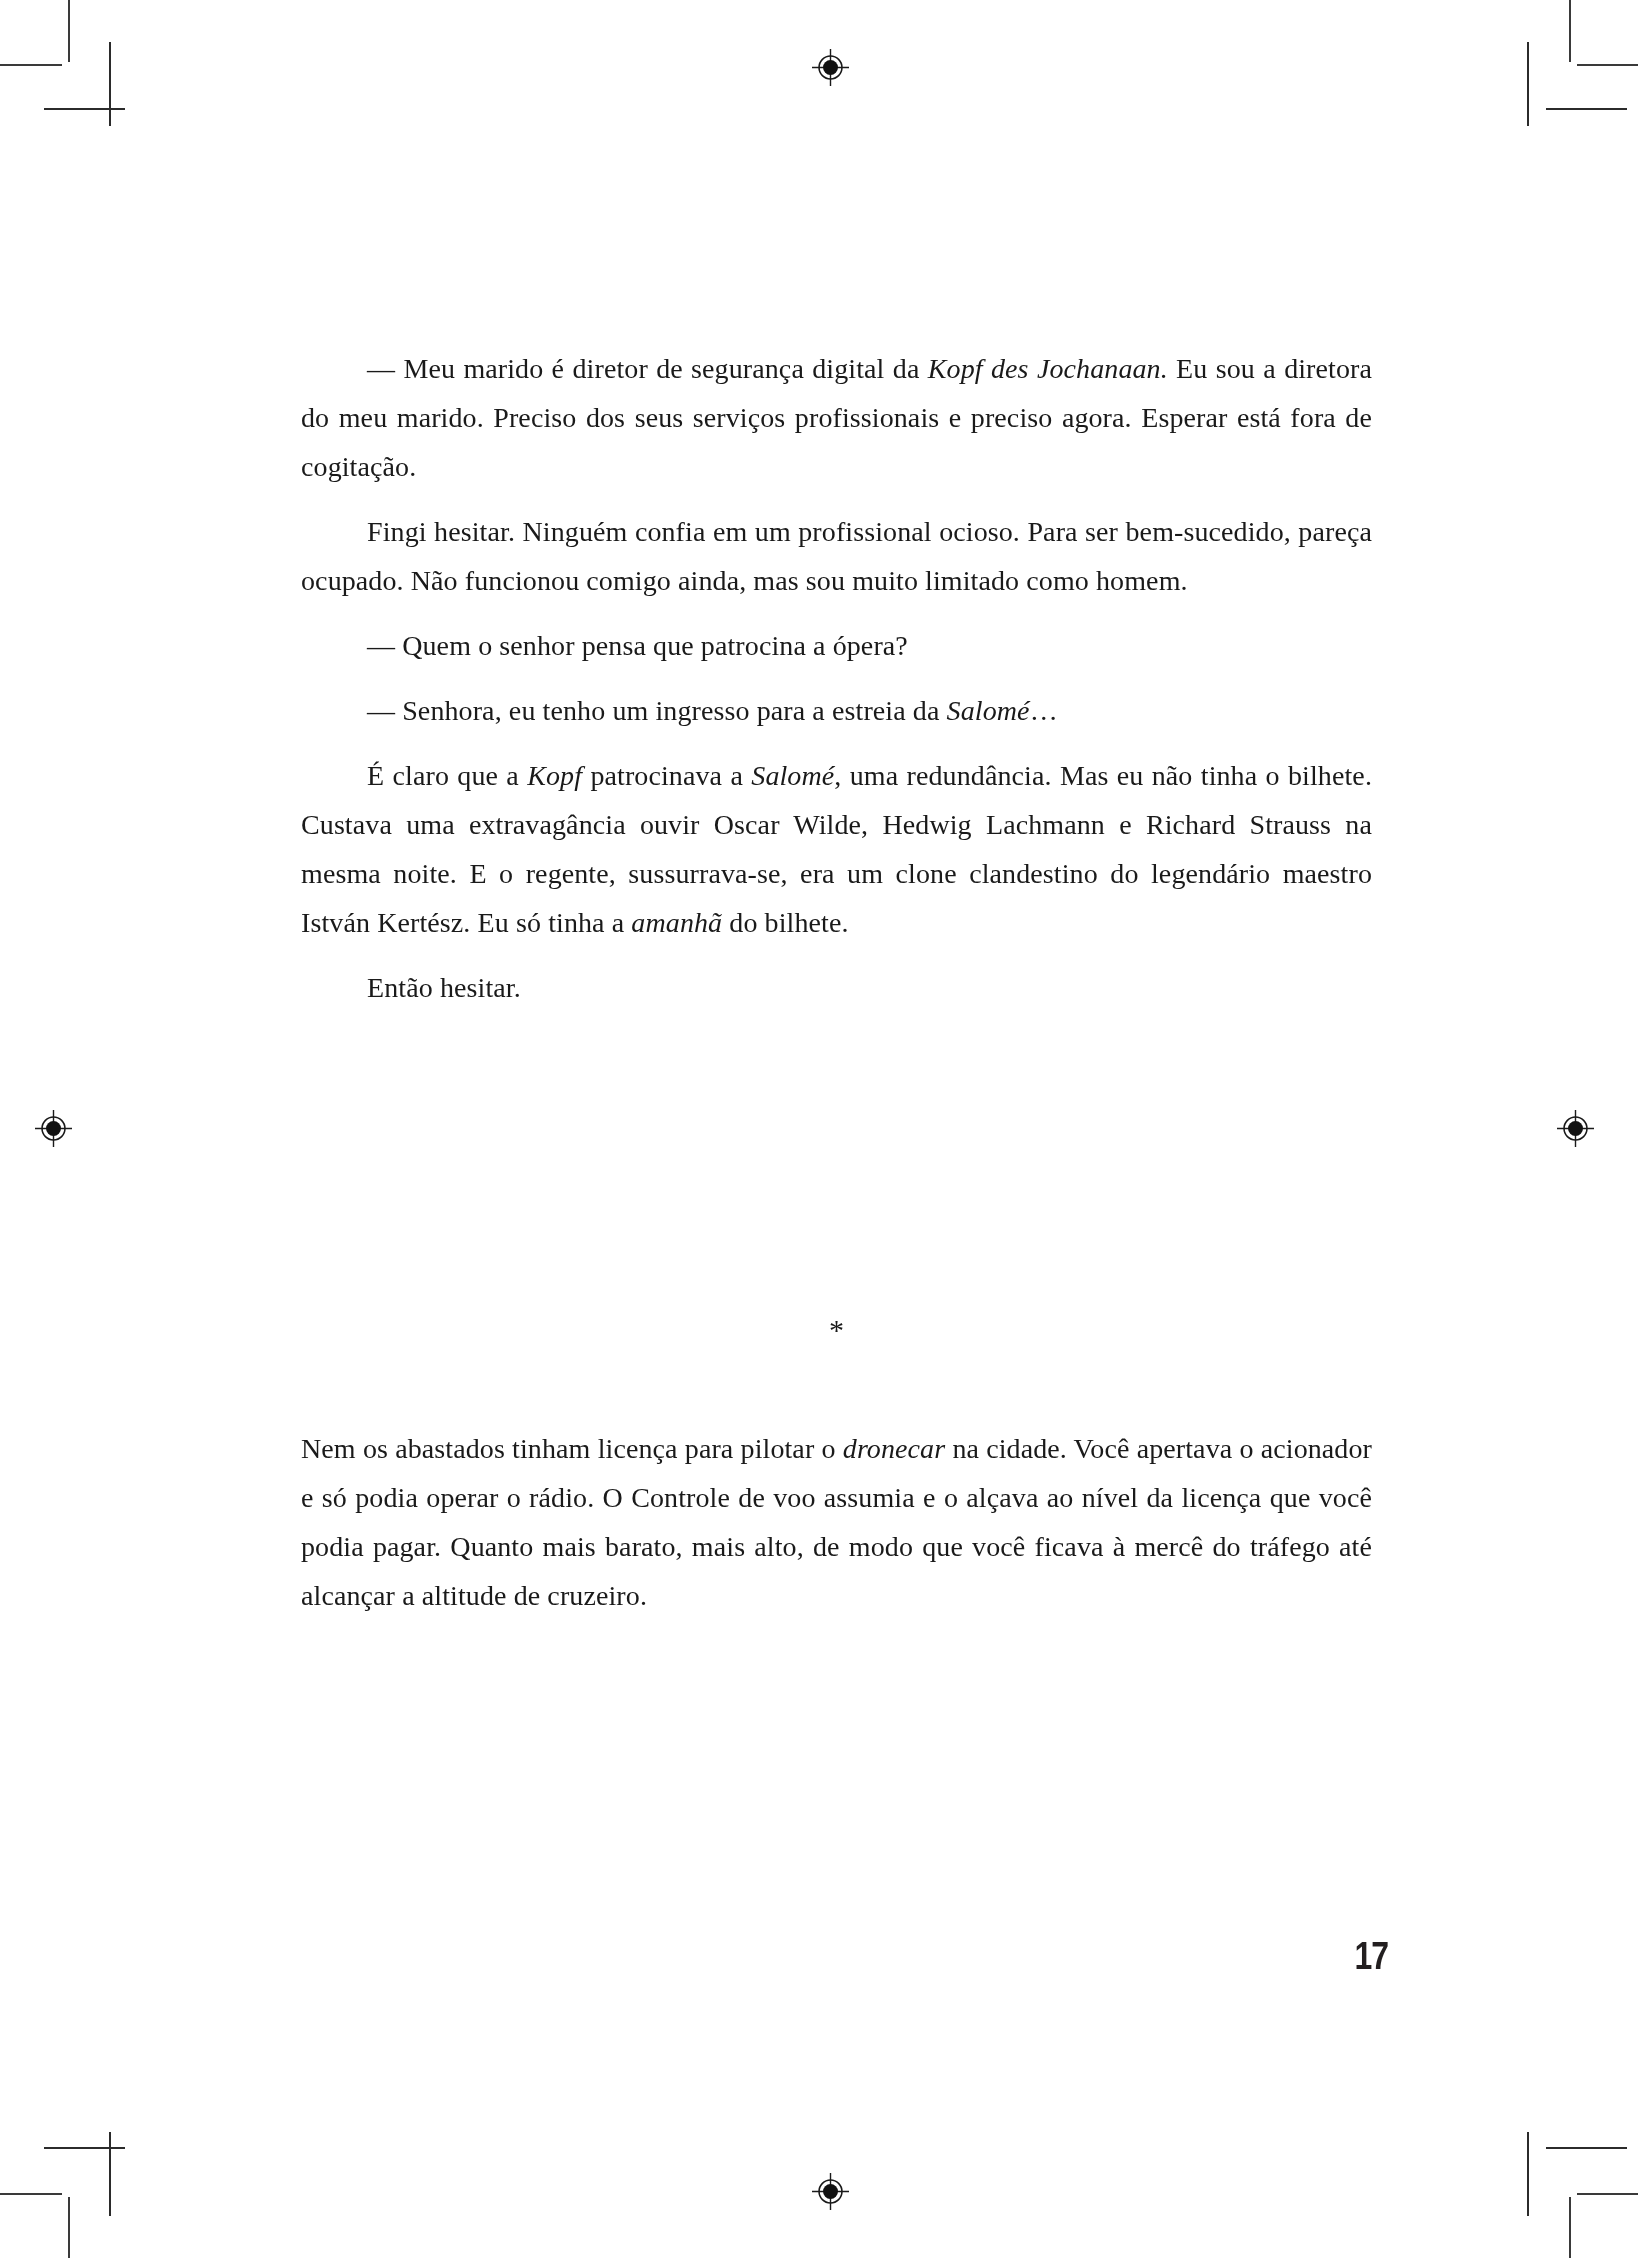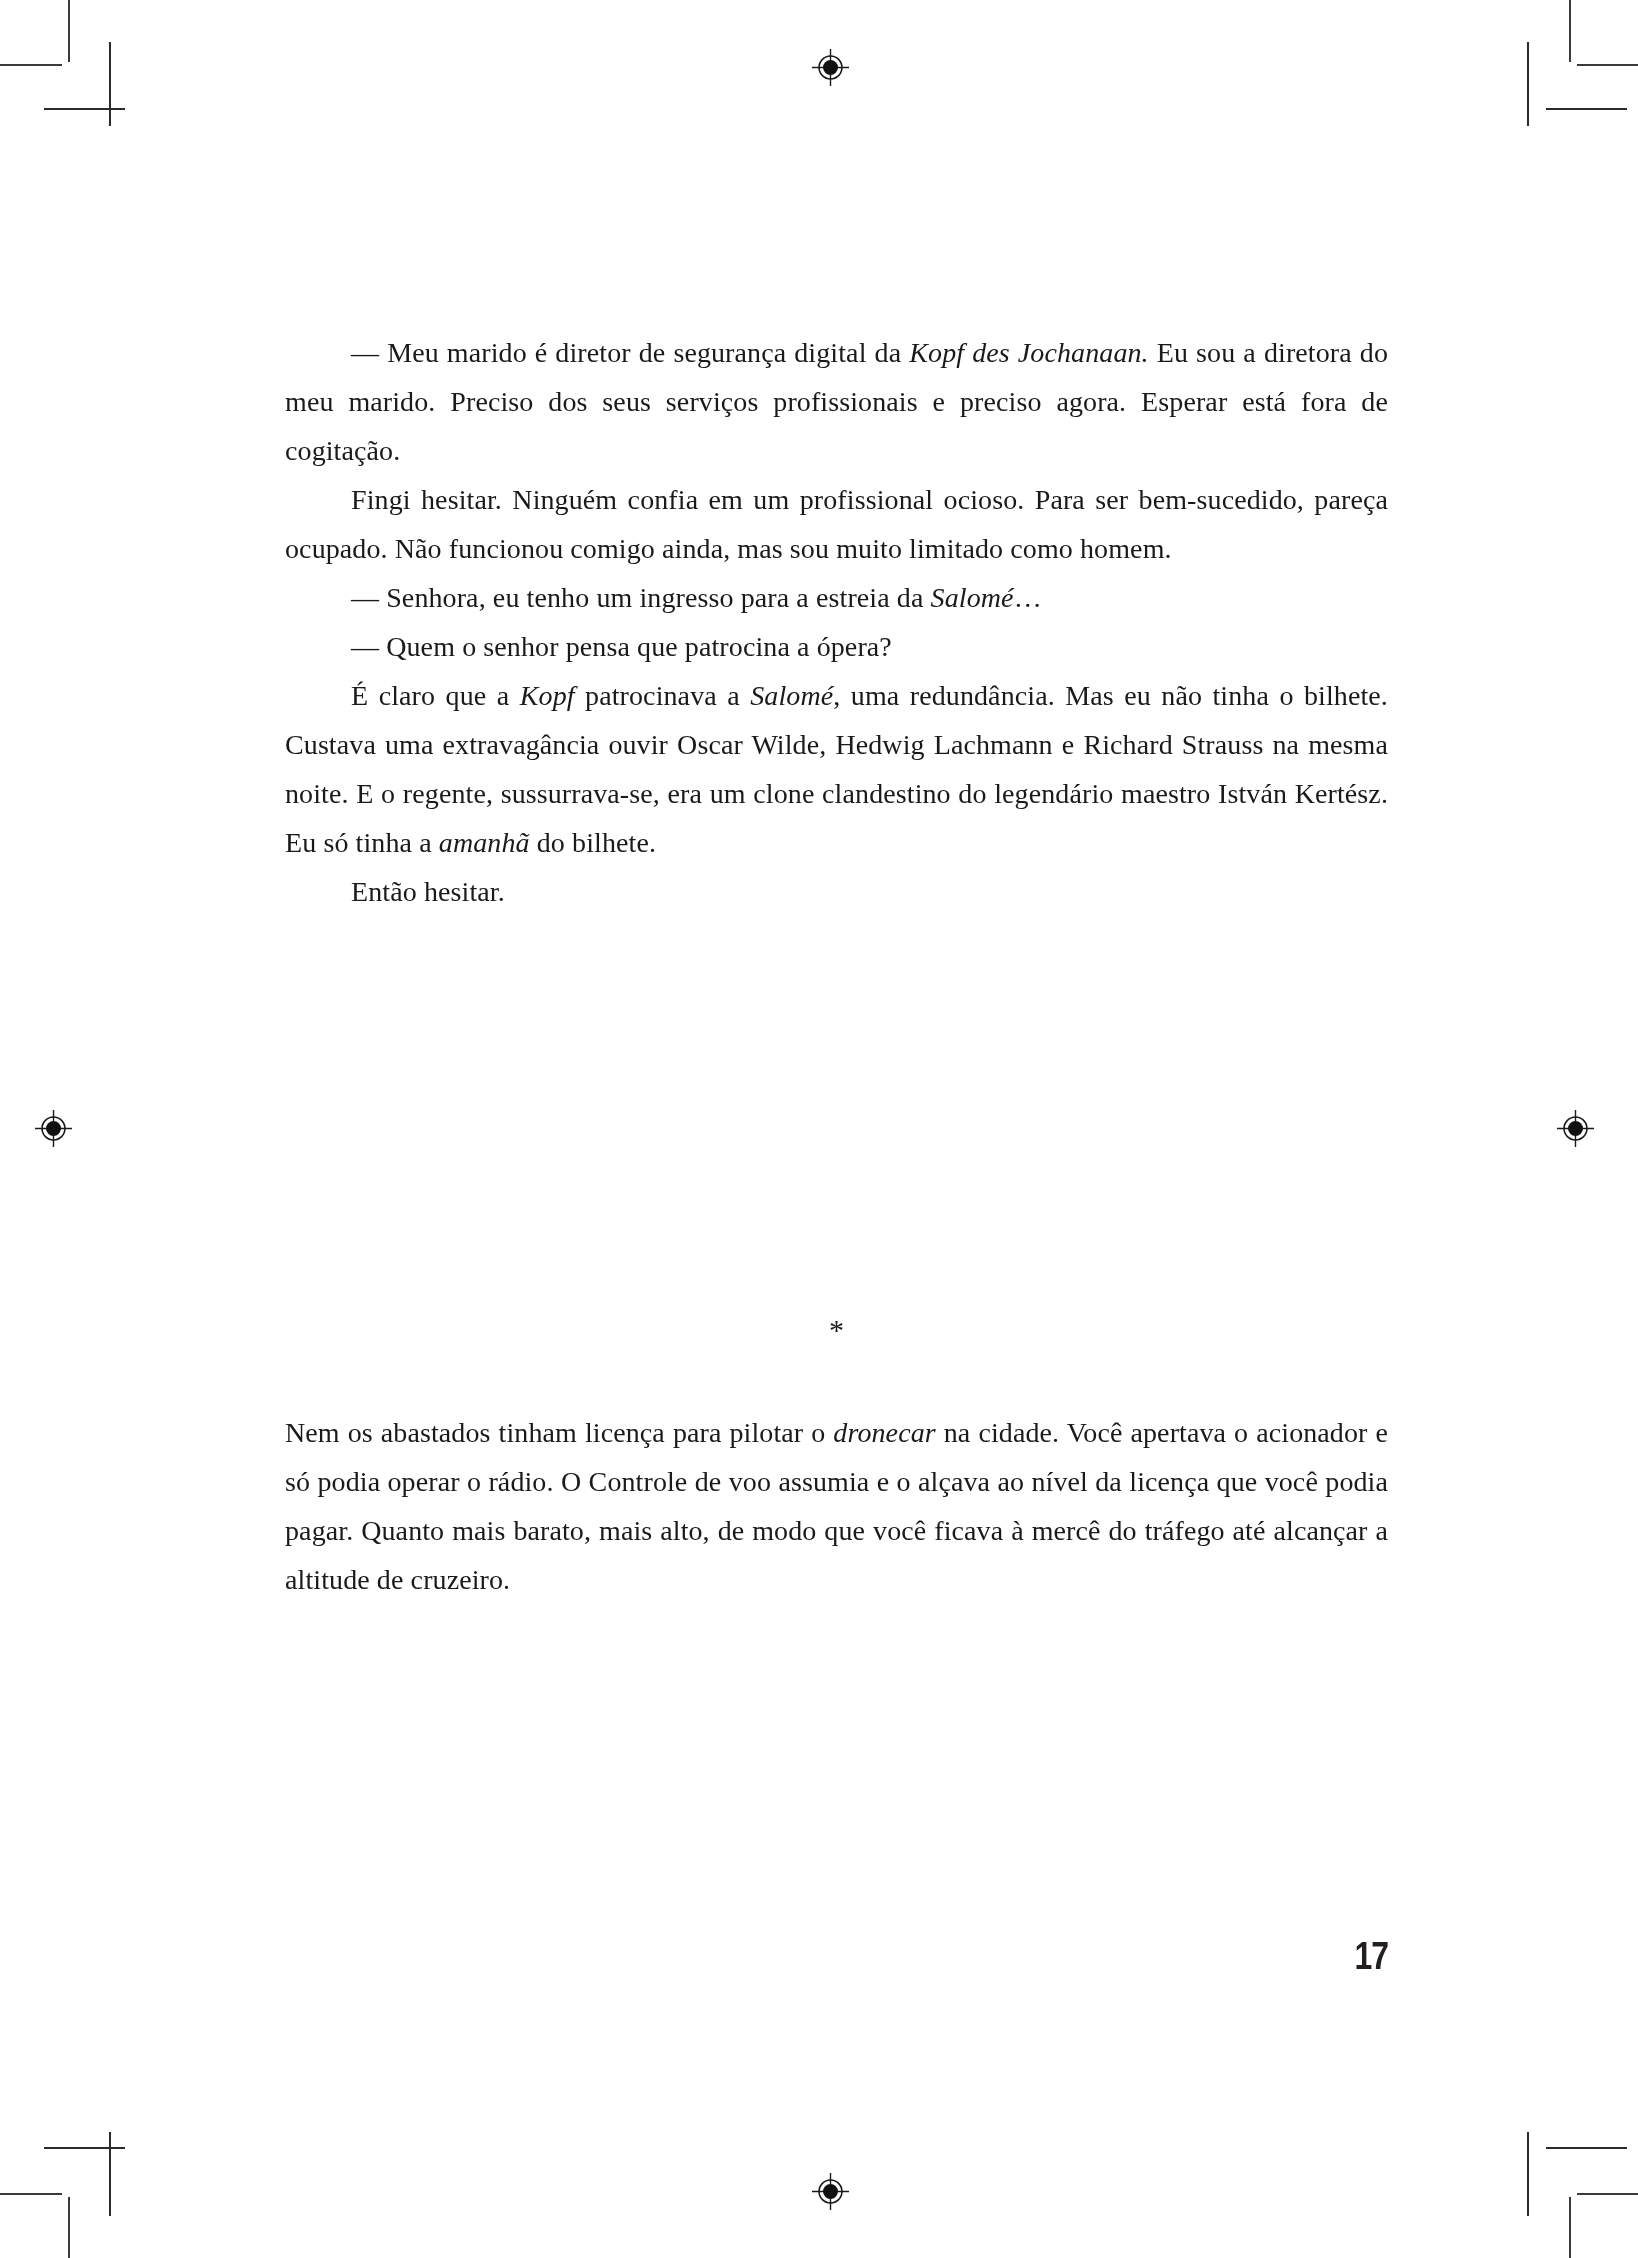--- a/index.html
+++ b/index.html
@@ -38,21 +38,21 @@
   }
 
   
   .textblock {
     position: absolute;
     left: 285px;
     top: 328px;
     width: 1103px;
   }
   p {
-    margin: 0;
+    margin: 16px;
     font-size: 28px;
     line-height: 49px;
     text-align: justify;
     text-justify: inter-word;
     hyphens: none;
     letter-spacing: 0.1px;
   }
   p.ind { text-indent: 66px; }
   p.noind { text-indent: 0; }
   i { font-style: italic; }
@@ -147,22 +147,22 @@
       <line x1="21" y1="0" x2="21" y2="42" stroke="#1a1a1a" stroke-width="1.6"></line>
       <line x1="0" y1="21" x2="42" y2="21" stroke="#1a1a1a" stroke-width="1.6"></line>
       <circle cx="21" cy="21" r="13" fill="none" stroke="#1a1a1a" stroke-width="1.8"></circle>
       <circle cx="21" cy="21" r="8.5" fill="#111111"></circle>
     </svg>
   </div>
 
   <div class="textblock">
       <p class="ind">— Meu marido é diretor de segurança digital da <i>Kopf des Jochanaan.</i> Eu sou a diretora do meu marido. Preciso dos seus serviços profissionais e preciso agora. Esperar está fora de cogitação.</p>
       <p class="ind">Fingi hesitar. Ninguém confia em um profissional ocioso. Para ser bem-sucedido, pareça ocupado. Não funcionou comigo ainda, mas sou muito limitado como homem.</p>
+      <p class="ind">— Quem o senhor pensa que patrocina a ópera?</p>
       <p class="ind">— Senhora, eu tenho um ingresso para a estreia da <i>Salomé</i>…</p>
-      <p class="ind">— Quem o senhor pensa que patrocina a ópera?</p>
       <p class="ind">É claro que a <i>Kopf</i> patrocinava a <i>Salomé</i>, uma redundância. Mas eu não tinha o bilhete. Custava uma extravagância ouvir Oscar Wilde, Hedwig Lachmann e Richard Strauss na mesma noite. E o regente, sussurrava-se, era um clone clandestino do legendário maestro István Kertész. Eu só tinha a <i>amanhã</i> do bilhete.</p>
       <p class="ind">Então hesitar.</p>
     </div>
 
   <div class="divider">*</div>
 
   <div class="section2">
       <p class="noind">Nem os abastados tinham licença para pilotar o <i>dronecar</i> na cidade. Você apertava o acionador e só podia operar o rádio. O Controle de voo assumia e o alçava ao nível da licença que você podia pagar. Quanto mais barato, mais alto, de modo que você ficava à mercê do tráfego até alcançar a altitude de cruzeiro.</p>
     </div>
 

